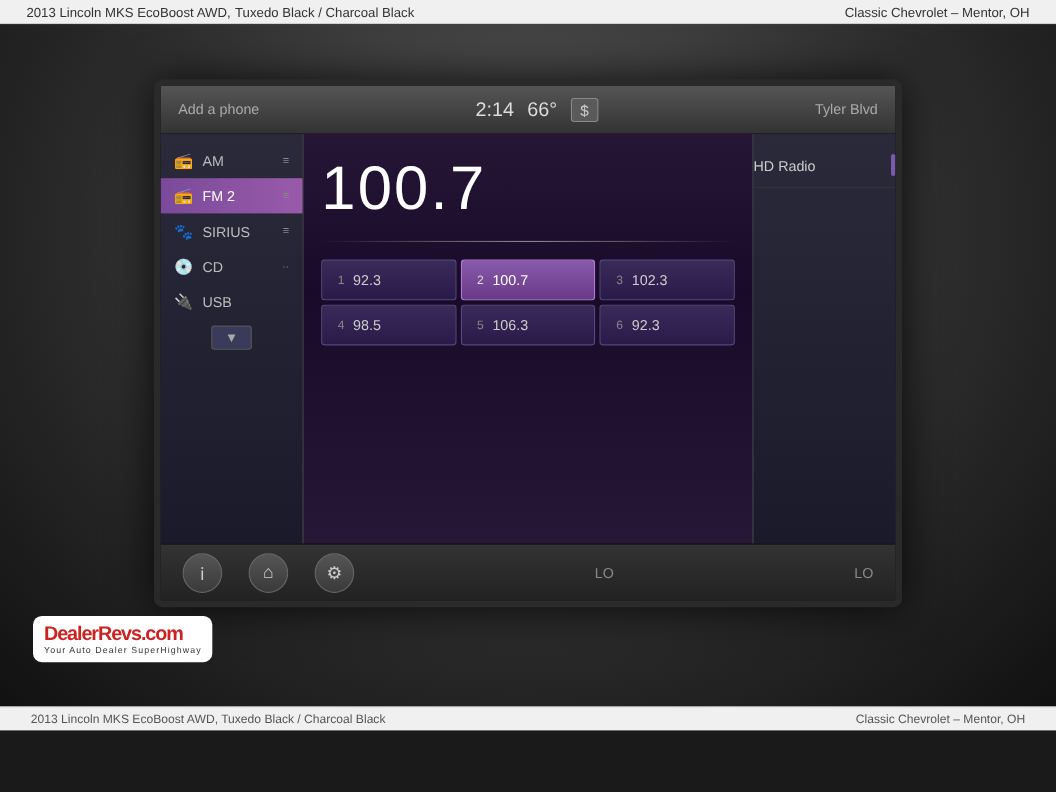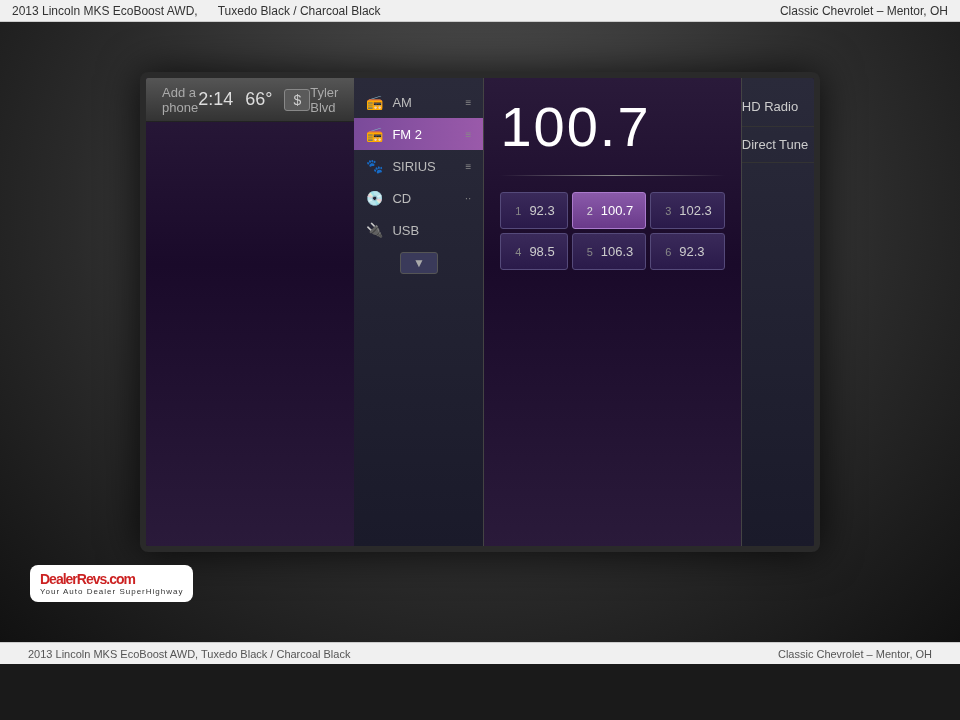--- a/index.html
+++ b/index.html
@@ -9,26 +9,26 @@
       background: #1a1a1a;
       font-family: Arial, sans-serif;
       overflow: hidden;
       position: relative;
     }
 
     
     #top-bar {
       width: 100%;
       background: #f0f0f0;
-      padding: 4px 12px;
+      padding: 4px 24px;
       font-size: 12px;
       color: #333;
       display: flex;
       align-items: center;
-      gap: 20px;
+      gap: 4px;
       border-bottom: 1px solid #ccc;
       height: 22px;
     }
 
     
     #photo-area {
       width: 100%;
       height: 620px;
       background: #3a3a3a;
       display: flex;
@@ -62,20 +62,21 @@
       box-shadow: 0 0 40px rgba(0,0,0,0.8), inset 0 0 10px rgba(0,0,0,0.5);
       overflow: hidden;
     }
 
     
     #screen {
       width: 100%;
       height: 100%;
       background: linear-gradient(180deg, #2a1a3a 0%, #1a0a2a 40%, #2a1a3a 100%);
       display: flex;
+      flex-direction: column;
     }
 
     
     #screen-topbar {
       background: linear-gradient(180deg, #555 0%, #333 100%);
       height: 44px;
       display: flex;
       align-items: center;
       justify-content: space-between;
       padding: 0 16px;
@@ -321,21 +322,21 @@
     }
 
     #watermark-logo {
       background: white;
       border-radius: 8px;
       padding: 6px 10px;
       display: inline-block;
     }
 
     #watermark-logo .logo-main {
-      font-size: 14px;
+      font-size: 18px;
       font-weight: 900;
       color: #cc2222;
       letter-spacing: -1px;
     }
 
     #watermark-logo .logo-sub {
       font-size: 8px;
       color: #333;
       display: block;
       letter-spacing: 1px;
@@ -434,23 +435,20 @@
               <span class="preset-num">6</span>
               <span>92.3</span>
             </button>
           </div>
         </div>
 
         <div id="screen-right">
           <div class="right-btn">
             <span>HD Radio</span>
             <span class="rb-indicator"></span>
-          </div>
-          <div class="right-btn">
-            <span>Direct Tune</span>
           </div>
         </div>
 
       </div>
 
       <div id="screen-bottombar">
         <div class="bottom-icons">
           <button class="bottom-icon-btn">
             <span>ℹ</span>
           </button>

